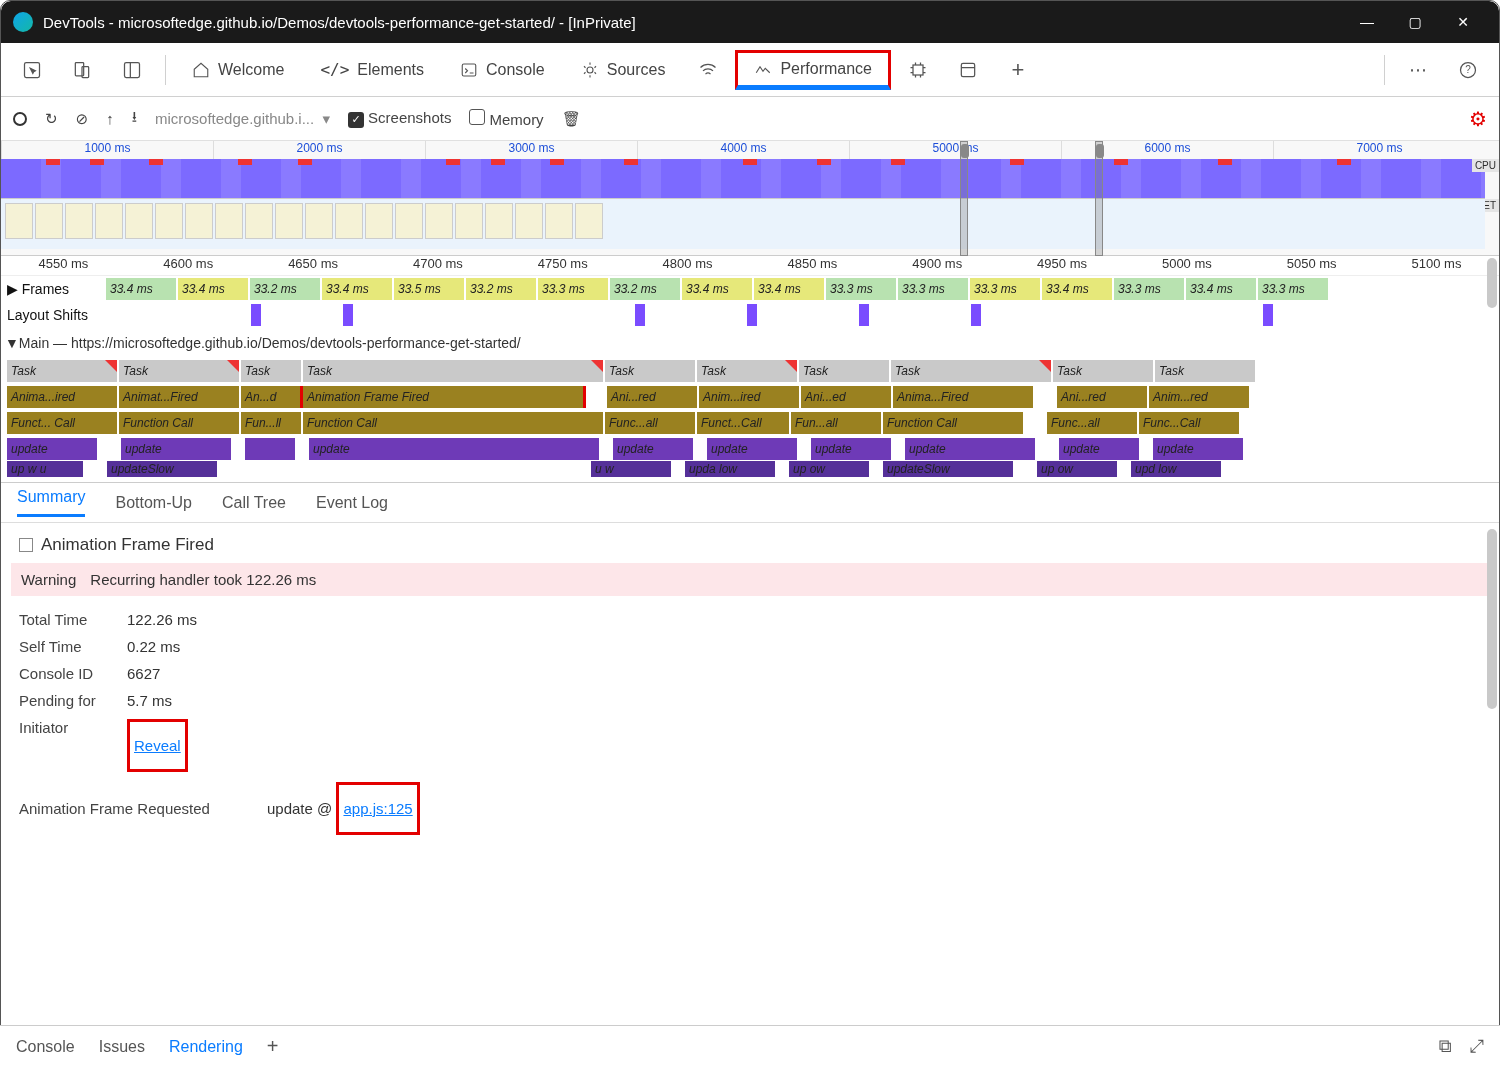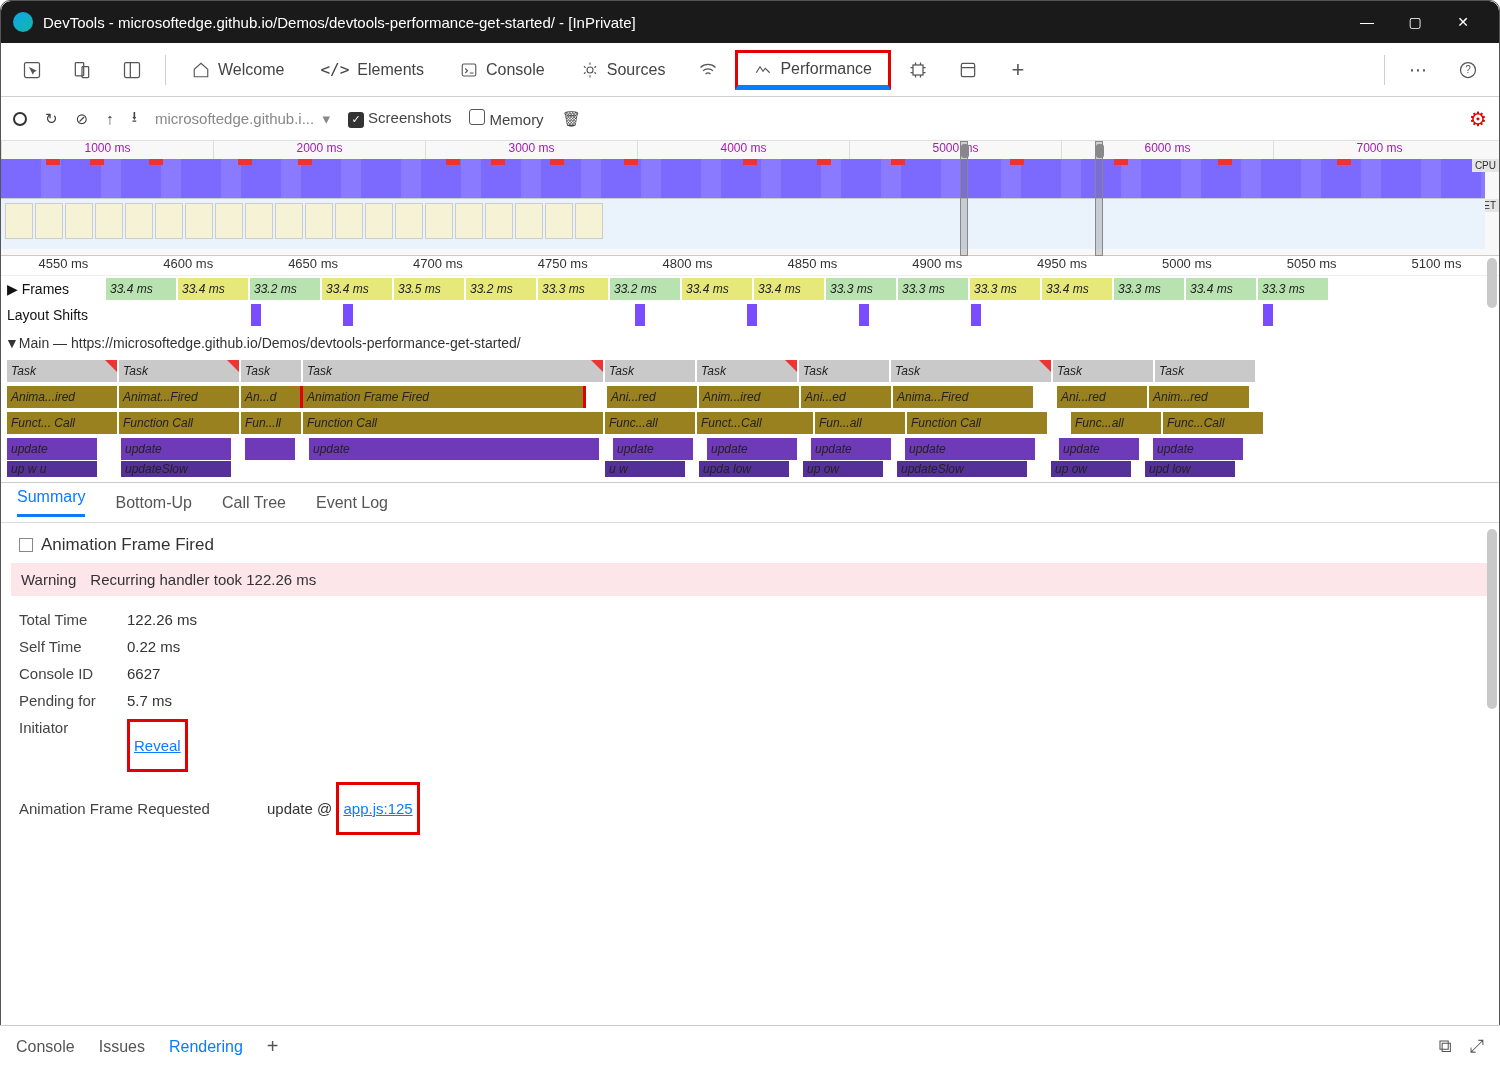--- a/index.html
+++ b/index.html
@@ -13,21 +13,21 @@
 .ticon svg { width:20px;height:20px;stroke:#555;fill:none;stroke-width:1.5;}
 .sep { width:1px;height:30px;background:#d0d0d0;margin:0 6px;}
 .ptab { display:flex;align-items:center;gap:8px;padding:0 16px;height:40px;font-size:16px;color:#444;cursor:pointer;}
 .ptab.active { border:3px solid #e30000; border-bottom:5px solid #0a7cff;}
 .toolstrip { height:44px;border-bottom:1px solid #e0e0e0;display:flex;align-items:center;padding:0 12px;gap:18px;font-size:15px;color:#444;}
 .toolstrip .rec { width:14px;height:14px;border-radius:50%;border:2px solid #333;}
 .toolstrip .cb { width:16px;height:16px;background:#333;border-radius:3px;display:inline-flex;align-items:center;justify-content:center;color:#fff;font-size:11px;margin-right:4px;}
 .toolstrip .cbu { width:16px;height:16px;border:1.5px solid #555;border-radius:3px;display:inline-block;margin-right:4px;}
 .cog { margin-left:auto;color:#e30000;font-size:20px;}
 .overview { height:115px;border-bottom:1px solid #ccc;position:relative;background:#f8f8f8;}
-.ovticks { position:absolute;top:0;left:0;right:14px;height:18px;display:flex;font-size:12px;color:#a21caf;}
+.ovticks { position:absolute;top:0;left:0;right:14px;height:18px;display:flex;font-size:12px;color:#1d4ed8;}
 .ovticks span { flex:1;text-align:center;border-left:1px solid #ddd;}
 .ovchart { position:absolute;top:18px;left:0;right:14px;height:40px;background:repeating-linear-gradient(90deg,#7c6aff,#7c6aff 40px,#8a7aff 40px,#8a7aff 60px);border-bottom:1px solid #ccc;}
 .ovblips { position:absolute;top:18px;left:0;right:14px;height:8px;}
 .ovblips i { position:absolute;top:0;width:14px;height:6px;background:#e33;}
 .ovlabel { position:absolute;right:0;top:18px;background:#e5e5e5;font-size:10px;padding:1px 3px;}
 .ovnet { position:absolute;top:58px;left:0;right:14px;height:50px;background:#eaf3fc;display:flex;gap:2px;padding:4px;}
 .ovnet i { width:28px;height:36px;background:#f5f2d6;border:1px solid #ccc;}
 .handle { position:absolute;top:0;width:8px;height:115px;background:rgba(120,120,120,0.3);border:1px solid #888;}
 .handle .g { width:8px;height:14px;background:#888;border-radius:3px;margin-top:2px;}
 .flame { border-bottom:1px solid #ccc;}
@@ -308,21 +308,21 @@
       <i class="olive" style="width:100px">Anim...red</i>
     </div>
   </div>
   <div class="row">
     <div class="rbody" style="margin-left:6px">
       <i class="olive" style="width:110px">Funct... Call</i>
       <i class="olive" style="width:120px">Function Call</i>
       <i class="olive" style="width:60px">Fun...ll</i>
       <i class="olive" style="width:300px">Function Call</i>
       <i class="olive" style="width:90px">Func...all</i>
-      <i class="olive" style="width:116px">Funct...Call</i>
+      <i class="olive" style="width:92px">Funct...Call</i>
       <i class="olive" style="width:90px">Fun...all</i>
       <i class="olive" style="width:140px">Function Call</i>
       <i style="width:20px"></i>
       <i class="olive" style="width:90px">Func...all</i>
       <i class="olive" style="width:100px">Func...Call</i>
     </div>
   </div>
   <div class="row">
     <div class="rbody" style="margin-left:6px">
       <i class="purple" style="width:90px">update</i>
@@ -341,21 +341,21 @@
         <i style="width:10px"></i>
       <i class="purple" style="width:130px">update</i>
         <i style="width:20px"></i>
       <i class="purple" style="width:80px">update</i>
         <i style="width:10px"></i>
       <i class="purple" style="width:90px">update</i>
     </div>
   </div>
   <div class="row" style="height:20px">
     <div class="rbody" style="margin-left:6px">
-      <i class="dark" style="width:90px;height:16px">up  w   u</i>
+      <i class="dark" style="width:76px;height:16px">up  w   u</i>
         <i style="width:20px"></i>
       <i class="dark" style="width:110px;height:16px">updateSlow</i>
         <i style="width:370px"></i>
       <i class="dark" style="width:80px;height:16px">u  w</i>
         <i style="width:10px"></i>
       <i class="dark" style="width:90px;height:16px">upda  low</i>
         <i style="width:10px"></i>
       <i class="dark" style="width:80px;height:16px">up  ow</i>
         <i style="width:10px"></i>
       <i class="dark" style="width:130px;height:16px">updateSlow</i>

